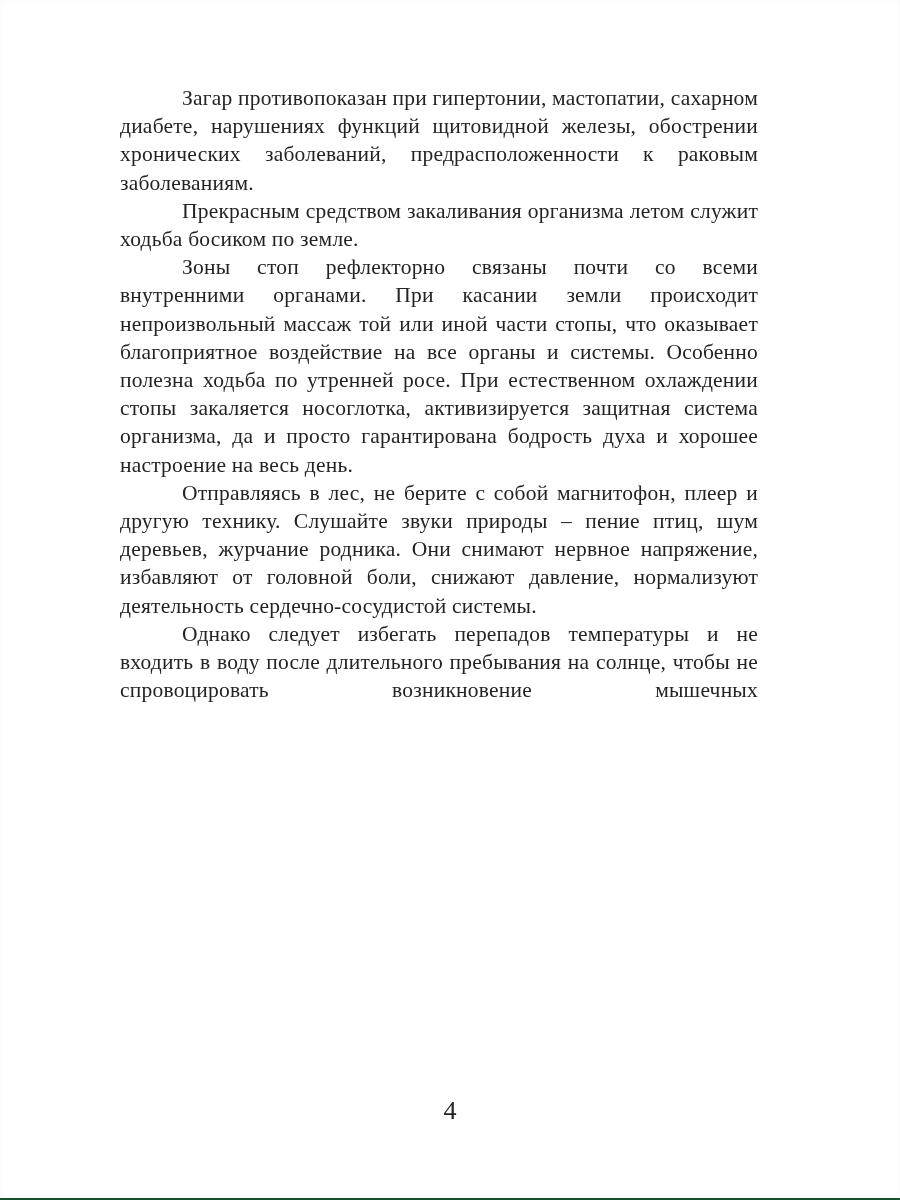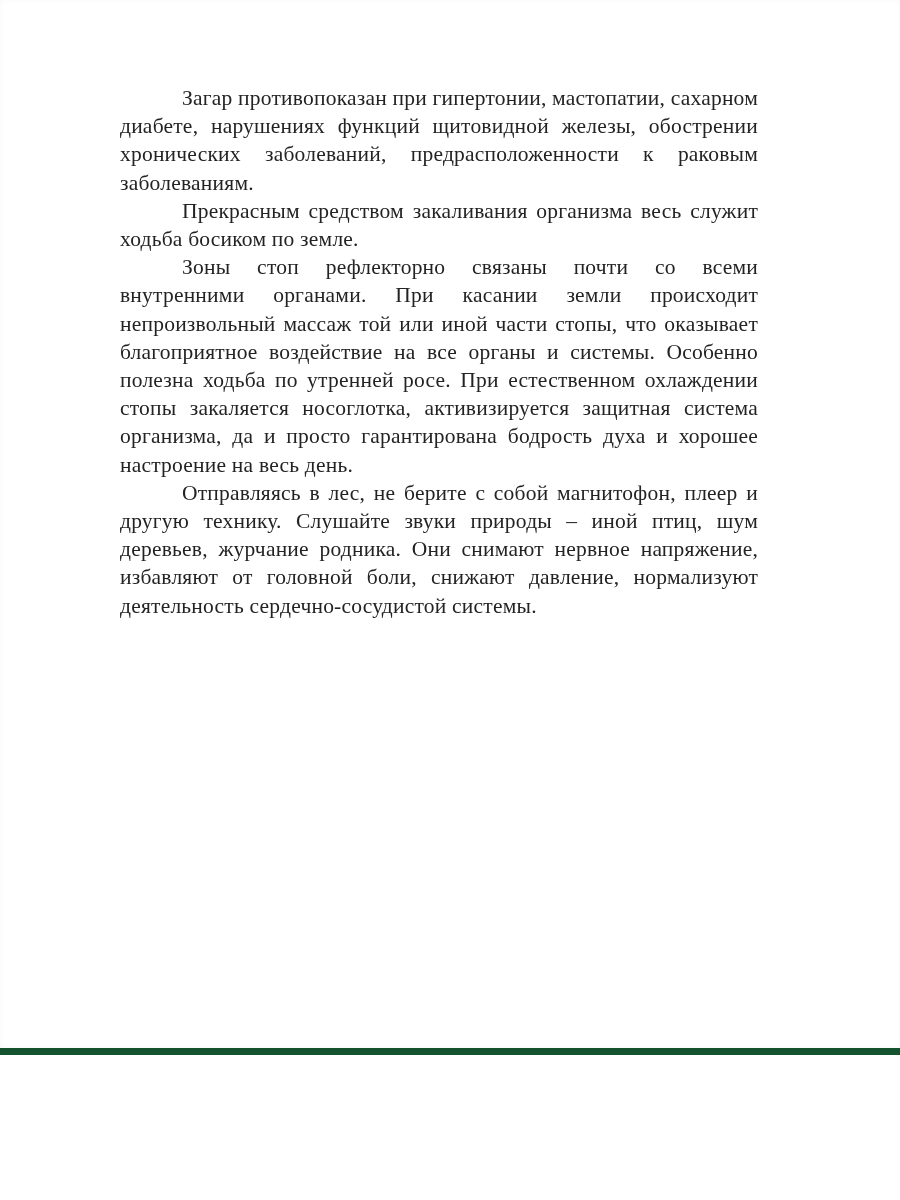--- a/index.html
+++ b/index.html
@@ -3,27 +3,27 @@
   <meta charset="utf-8">
   <style>
     html, body {
       margin: 0;
       padding: 0;
       background: #ffffff;
     }
     .page {
       position: relative;
       width: 900px;
-      height: 1055px;
+      height: 1200px;
       background: #ffffff;
       box-sizing: border-box;
       overflow: hidden;
       font-family: "Liberation Serif", "DejaVu Serif", serif;
       color: #232323;
-      border-bottom: 7px solid #14532d;
+      border-bottom: 2px solid #14532d;
       box-shadow: inset 0 0 6px rgba(0,0,0,0.03);
     }
     .text-block {
       position: absolute;
       left: 120px;
       top: 84px;
       width: 638px;
       font-size: 21.5px;
       line-height: 28.2px;
       text-align: justify;
@@ -47,18 +47,19 @@
       font-size: 26px;
       color: #232323;
     }
   </style>
 </head>
 <body>
 
 <div class="page">
   <div class="text-block">
     <p>Загар противопоказан при гипертонии, мастопатии, сахарном диабете, нарушениях функций щитовидной железы, обострении хронических заболеваний, предрасположенности к раковым заболеваниям.</p>
-    <p>Прекрасным средством закаливания организма весь служит ходьба босиком по земле.</p>
+    <p>Прекрасным средством закаливания организма летом служит ходьба босиком по земле.</p>
     <p>Зоны стоп рефлекторно связаны почти со всеми внутренними органами. При касании земли происходит непроизвольный массаж той или иной части стопы, что оказывает благоприятное воздействие на все органы и системы. Особенно полезна ходьба по утренней росе. При естественном охлаждении стопы закаляется носоглотка, активизируется защитная система организма, да и просто гарантирована бодрость духа и хорошее настроение на весь день.</p>
-    <p>Отправляясь в лес, не берите с собой магнитофон, плеер и другую технику. Слушайте звуки природы – иной птиц, шум деревьев, журчание родника. Они снимают нервное напряжение, избавляют от головной боли, снижают давление, нормализуют деятельность сердечно-сосудистой системы.</p>
+    <p>Отправляясь в лес, не берите с собой магнитофон, плеер и другую технику. Слушайте звуки природы – пение птиц, шум деревьев, журчание родника. Они снимают нервное напряжение, избавляют от головной боли, снижают давление, нормализуют деятельность сердечно-сосудистой системы.</p>
+    <p class="continued">Однако следует избегать перепадов температуры и не входить в воду после длительного пребывания на солнце, чтобы не спровоцировать возникновение мышечных</p>
   </div>
   <div class="page-number">4</div>
 </div>
 
 </body></html>

